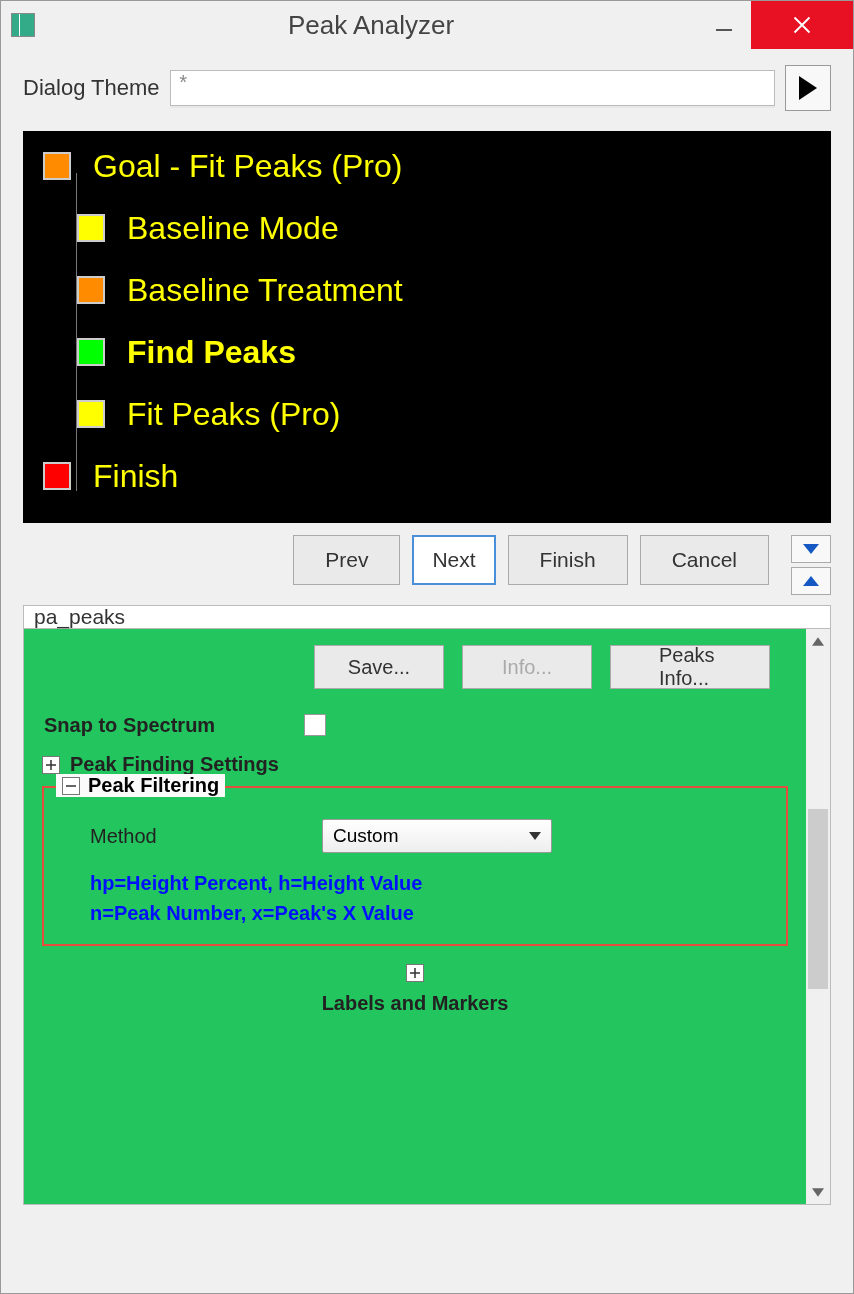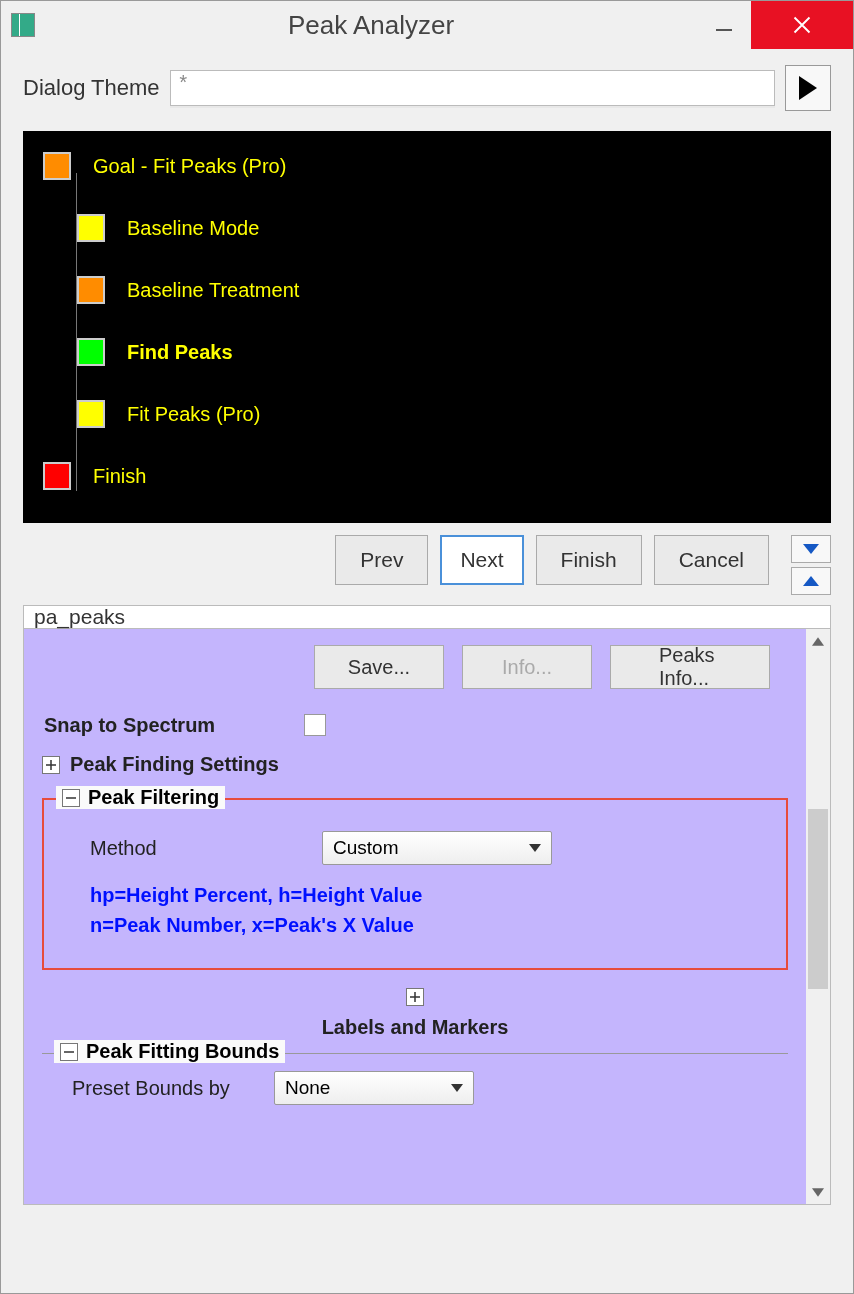--- a/index.html
+++ b/index.html
@@ -22,33 +22,33 @@
 .theme-row .play svg { width: 18px; height: 24px; }
 
 .tree-area { margin: 10px 22px 0 22px; height: 392px; background: #000; padding: 14px 20px; }
 .tree-item { display: flex; align-items: center; height: 42px; margin-bottom: 20px; position: relative; }
 .tree-item.indent { margin-left: 34px; }
 .tree-item .box { width: 28px; height: 28px; border: 2px solid #ccc; margin-right: 22px; }
 .tree-item .box.orange { background: #ff8c00; }
 .tree-item .box.yellow { background: #ffff00; }
 .tree-item .box.green { background: #00ff00; }
 .tree-item .box.red { background: #ff0000; }
-.tree-item .text { color: #ffff00; font-size: 20px; font-weight: 400; }
+.tree-item .text { color: #ffff00; font-size: 32px; font-weight: 400; }
 .tree-item .text.bold { font-weight: 700; }
 
 .nav-row { display: flex; justify-content: flex-end; align-items: flex-start; padding: 12px 22px 8px 22px; gap: 12px; }
-.nav-btn { height: 50px; padding: 0 24px; border: 1px solid #aaa; background: #eaeaea; font-size: 21px; color: #333; display: flex; align-items: center; }
+.nav-btn { height: 50px; padding: 0 31px; border: 1px solid #aaa; background: #eaeaea; font-size: 21px; color: #333; display: flex; align-items: center; }
 .nav-btn.active { border: 2px solid #4a90d9; background: #fff; padding: 0 18px; }
 .updown { display: flex; flex-direction: column; gap: 4px; margin-left: 10px; }
 .updown .sq { width: 40px; height: 28px; border: 1px solid #aaa; background: #f8f8f8; display: flex; align-items: center; justify-content: center; }
 .updown svg { width: 16px; height: 10px; }
 
 .tab-header { margin: 2px 22px 0 22px; border: 1px solid #bbb; background: #fff; height: 24px; display: flex; align-items: center; padding: 0 10px; font-size: 21px; color: #333; }
 
-.content { margin: 0 22px 12px 22px; border: 1px solid #bbb; border-top: none; background: #c4b5fd; height: 576px; position: relative; overflow: hidden; }
+.content { margin: 0 22px 12px 22px; border: 1px solid #bbb; border-top: none; background: #22c55e; height: 576px; position: relative; overflow: hidden; }
 .content-inner { padding: 16px 18px 16px 18px; }
 .scrollbar { position: absolute; right: 0; top: 0; bottom: 0; width: 24px; background: #f0f0f0; }
 .scrollbar .arrow { height: 24px; display: flex; align-items: center; justify-content: center; color: #666; font-size: 12px; }
 .scrollbar .thumb { position: absolute; right: 2px; top: 180px; width: 20px; height: 180px; background: #ccc; border-radius: 0; }
 
 .toolbar-row { display: flex; gap: 18px; padding-left: 272px; margin-bottom: 18px; }
 .tool-btn { height: 44px; width: 130px; border: 1px solid #aaa; background: #eaeaea; font-size: 20px; color: #333; display: flex; align-items: center; justify-content: center; }
 .tool-btn.disabled { color: #aaa; }
 .tool-btn.wide { width: 160px; padding-left: 48px; }
 
@@ -57,21 +57,21 @@
 .form-row .label.normal { font-weight: 400; }
 .form-row .checkbox { width: 22px; height: 22px; border: 1px solid #999; background: #fff; }
 .form-row .lcol { width: 262px; padding-left: 2px; display: flex; align-items: center; gap: 8px; }
 .form-row .lcol.indent { padding-left: 30px; }
 
 .expander { width: 18px; height: 18px; border: 1px solid #777; display: inline-flex; align-items: center; justify-content: center; font-size: 16px; line-height: 1; background: #fff; }
 .expander svg { width: 12px; height: 12px; }
 
 .section-header { display: flex; align-items: center; gap: 10px; font-weight: 700; font-size: 20px; color: #222; margin-top: 8px; margin-bottom: 8px; }
 
-.group { border: 1px solid #999; position: relative; padding: 30px 16px 28px 16px; margin-top: 22px; }
+.group { border: 1px solid #999; position: relative; padding: 30px 16px 16px 16px; margin-top: 10px; }
 .group .legend { position: absolute; top: -14px; left: 12px; background: #fafafa; padding: 0 6px; display: flex; align-items: center; gap: 8px; font-weight: 700; font-size: 20px; }
 .group.highlight { border: 2px solid #e74c3c; }
 
 .select { height: 34px; width: 230px; border: 1px solid #999; background: linear-gradient(#fff,#eee); display: flex; align-items: center; justify-content: space-between; padding: 0 10px; font-size: 19px; border-radius: 2px; }
 .select svg { width: 12px; height: 8px; }
 
 .textarea-wrap { display: flex; }
 .textarea { width: 432px; height: 72px; border: 1px solid #888; background: #fff; padding: 6px 10px; font-family: "Courier New", monospace; font-size: 24px; color: #333; }
 .ta-arrow { width: 20px; height: 20px; border: 1px solid #888; align-self: flex-end; display: flex; align-items: center; justify-content: center; margin-left: -1px; background: #f0f0f0; }
 .ta-arrow svg { width: 10px; height: 7px; }
@@ -227,40 +227,17 @@
 
       <div class="section-header" style="margin-top:18px;flex-direction:column;">
         <span class="expander">
           <svg viewBox="0 0 12 12">
               <path d="M6 1 V11 M1 6 H11" stroke="#333" stroke-width="1.5"></path>
             </svg>
         </span>
         <span>Labels and Markers</span>
       </div>
 
-      <div class="group" style="border:none;padding:0;margin-top:4px;">
-        <div style="border-top:1px solid #999;position:relative;margin-top:14px;padding-top:16px;">
-          <div class="legend" style="top:-14px;">
-            <span class="expander">
-              <svg viewBox="0 0 12 12">
-                  <path d="M1 6 H11" stroke="#333" stroke-width="1.5"></path>
-                </svg>
-            </span>
-            <span>Peak Fitting Bounds</span>
-          </div>
-          <div class="form-row">
-            <div class="lcol" style="padding-left:30px;width:232px;">
-                <span class="label normal">Preset Bounds by</span>
-              </div>
-            <div class="select" style="width:200px;">
-              <span>None</span>
-              <svg viewBox="0 0 12 8">
-                  <polygon points="0,0 12,0 6,8" fill="#333"></polygon>
-                </svg>
-            </div>
-          </div>
-        </div>
-      </div>
 
     </div>
   </div>
 
 </div>
 
 </body></html>

